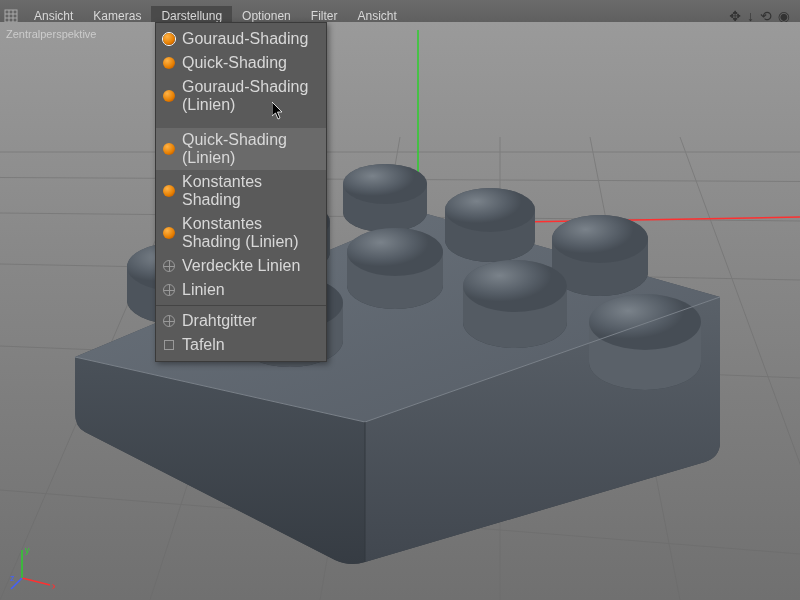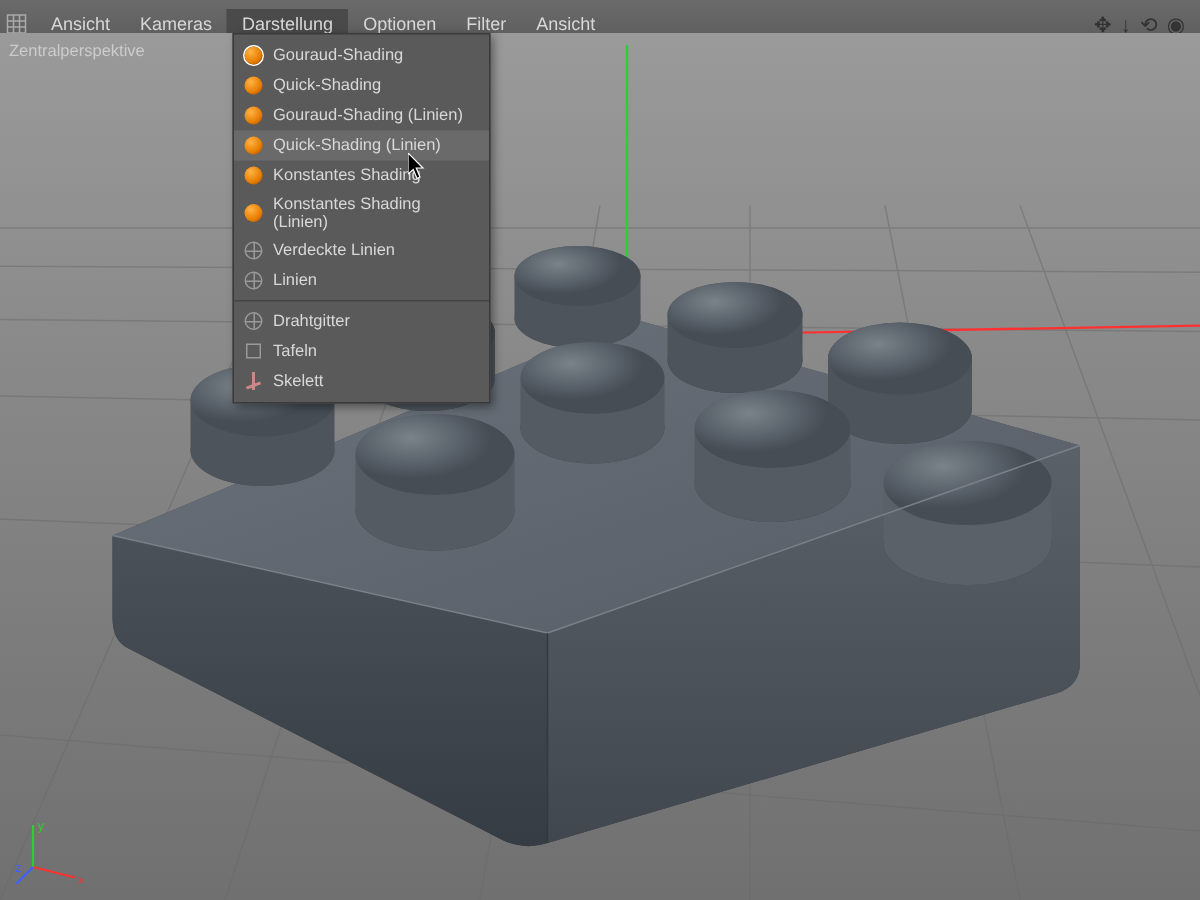--- a/index.html
+++ b/index.html
@@ -8,22 +8,22 @@
 .menubar { height: 33px; background: linear-gradient(#6b6b6b, #5a5a5a); display: flex; align-items: center; padding: 0 4px; border-bottom: 1px solid #404040; }
 .menu-icon { width: 14px; height: 14px; margin-right: 6px; display: flex; align-items: center; justify-content: center; }
 .menu-item { color: #d8d8d8; font-size: 12px; padding: 3px 10px; cursor: pointer; }
 .menu-item.active { background: #4a4a4a; }
 .toolbar-icons { margin-left: auto; display: flex; gap: 2px; align-items: center; color: #333; font-size: 14px; padding-right: 4px; }
 .toolbar-icons span { cursor: pointer; padding: 0 2px; }
 
 .viewport-label { position: absolute; top: 28px; left: 6px; color: #ccc; font-size: 11px; z-index: 5; }
 
 .dropdown { position: absolute; top: 22px; left: 155px; width: 172px; background: #5a5a5a; border: 1px solid #3a3a3a; box-shadow: 2px 2px 6px rgba(0,0,0,0.4); z-index: 100; padding: 4px 0; }
-.dropdown-item { display: flex; align-items: center; padding: 3px 6px; color: #d8d8d8; font-size: 11px; cursor: pointer; gap: 6px; }
-.dropdown-item:hover, .dropdown-item.hover { background: #6a6a6a; }
+.dropdown-item { display: flex; align-items: center; padding: 3px 6px; color: #d8d8d8; font-size: 16px; cursor: pointer; gap: 6px; }
+.dropdown-item:hover, .dropdown-item.hover { background: #6a6a6a; margin-top: 11px; }
 .dropdown-item.selected .dd-icon { border: 1px solid #fff; border-radius: 50%; }
 .dd-icon { width: 14px; height: 14px; display: flex; align-items: center; justify-content: center; flex-shrink: 0; }
 .icon-sphere { width: 12px; height: 12px; border-radius: 50%; background: radial-gradient(circle at 35% 30%, #ffb347, #e67e00 60%, #a04000); }
 .icon-wire { width: 12px; height: 12px; border-radius: 50%; border: 1px solid #999; position: relative; }
 .icon-wire::before { content: ''; position: absolute; top: 0; bottom: 0; left: 5px; width: 1px; background: #999; }
 .icon-wire::after { content: ''; position: absolute; left: 0; right: 0; top: 5px; height: 1px; background: #999; }
 .icon-box { width: 10px; height: 10px; border: 1px solid #999; }
 .icon-skel { width: 12px; height: 12px; position: relative; }
 .icon-skel::before { content: ''; position: absolute; left: 5px; top: 0; width: 2px; height: 12px; background: #c88; }
 .icon-skel::after { content: ''; position: absolute; left: 1px; top: 8px; width: 10px; height: 2px; background: #c88; transform: rotate(-20deg); }
@@ -239,25 +239,19 @@
         <span class="icon-wire"></span>
       </span>
       <span>Drahtgitter</span>
     </div>
     <div class="dropdown-item">
       <span class="dd-icon">
         <span class="icon-box"></span>
       </span>
       <span>Tafeln</span>
     </div>
-    <div class="dropdown-item">
-      <span class="dd-icon">
-        <span class="icon-skel"></span>
-      </span>
-      <span>Skelett</span>
-    </div>
   </div>
 
 <div class="cursor">
   <svg width="14" height="20">
       <path d="M0 0 L0 14 L3.5 11 L6 17 L8 16 L5.5 10 L10 10 Z" fill="#000" stroke="#fff" stroke-width="0.8"></path>
     </svg>
 </div>
 
 </body></html>

